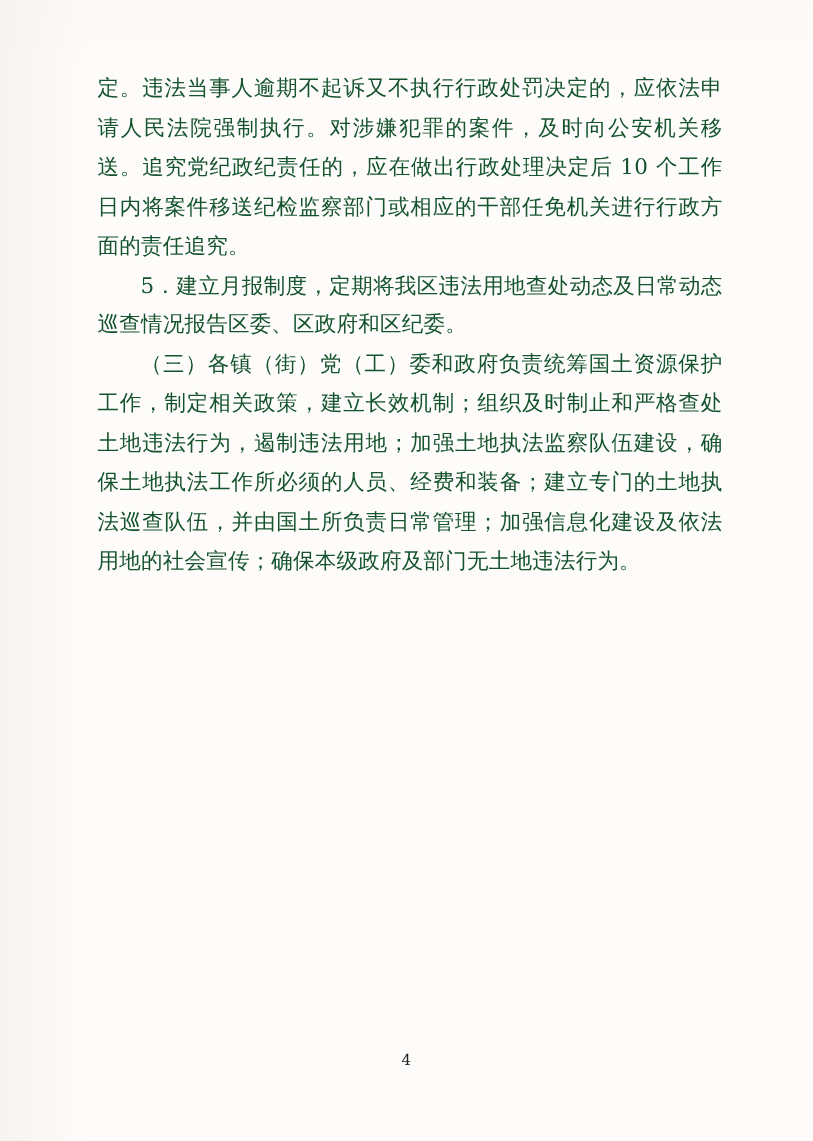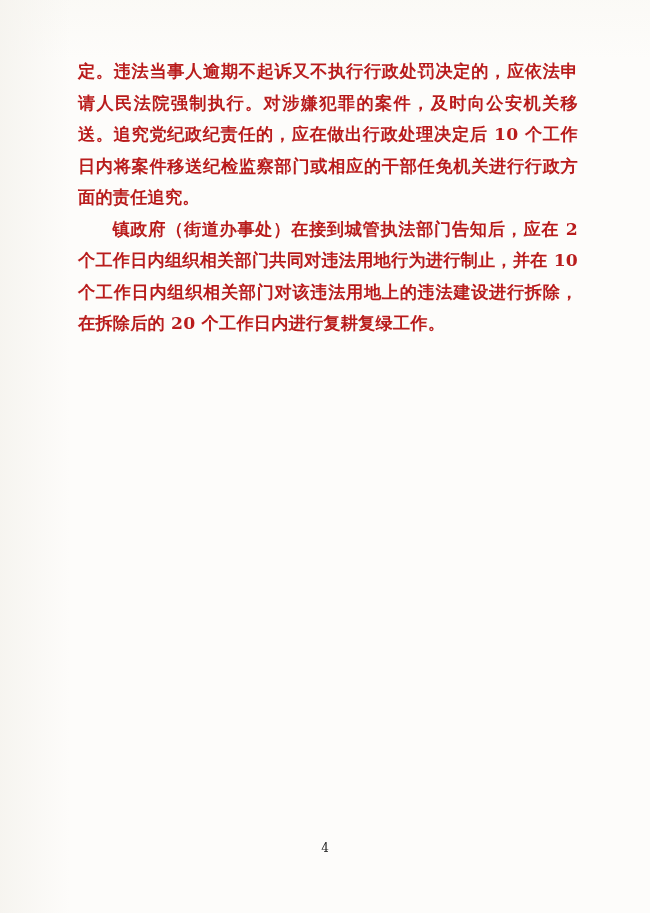--- a/index.html
+++ b/index.html
@@ -27,25 +27,24 @@
       linear-gradient(180deg, rgba(250,249,245,0.8) 0px, rgba(255,255,255,0) 60px);
     pointer-events: none;
   }
   .body-text {
     position: absolute;
     left: 78px;
     top: 56px;
     width: 500px;
     font-size: 17.2px;
     line-height: 31.5px;
-    color: #b91c1c;
+    color: #14532d;
     text-align: justify;
     text-justify: inter-ideograph;
     letter-spacing: 0.2px;
-    font-weight: bold;
   }
   .para {
     margin: 0 0 0 0;
     text-indent: 0;
   }
   .para.indent {
     text-indent: 2em;
   }
   .page-number {
     position: absolute;
@@ -59,17 +58,18 @@
   }
 </style>
 </head>
 <body>
 
 <div class="page">
   <div class="scan-tint"></div>
 
   <div class="body-text">
     <p class="para">定。违法当事人逾期不起诉又不执行行政处罚决定的，应依法申请人民法院强制执行。对涉嫌犯罪的案件，及时向公安机关移送。追究党纪政纪责任的，应在做出行政处理决定后 10 个工作日内将案件移送纪检监察部门或相应的干部任免机关进行行政方面的责任追究。</p>
-    <p class="para indent">镇政府（街道办事处）在接到城管执法部门告知后，应在 2 个工作日内组织相关部门共同对违法用地行为进行制止，并在 10 个工作日内组织相关部门对该违法用地上的违法建设进行拆除，在拆除后的 20 个工作日内进行复耕复绿工作。</p>
+    <p class="para indent">5．建立月报制度，定期将我区违法用地查处动态及日常动态巡查情况报告区委、区政府和区纪委。</p>
+    <p class="para indent">（三）各镇（街）党（工）委和政府负责统筹国土资源保护工作，制定相关政策，建立长效机制；组织及时制止和严格查处土地违法行为，遏制违法用地；加强土地执法监察队伍建设，确保土地执法工作所必须的人员、经费和装备；建立专门的土地执法巡查队伍，并由国土所负责日常管理；加强信息化建设及依法用地的社会宣传；确保本级政府及部门无土地违法行为。</p>
   </div>
 
   <div class="page-number">4</div>
 </div>
 
 </body></html>

